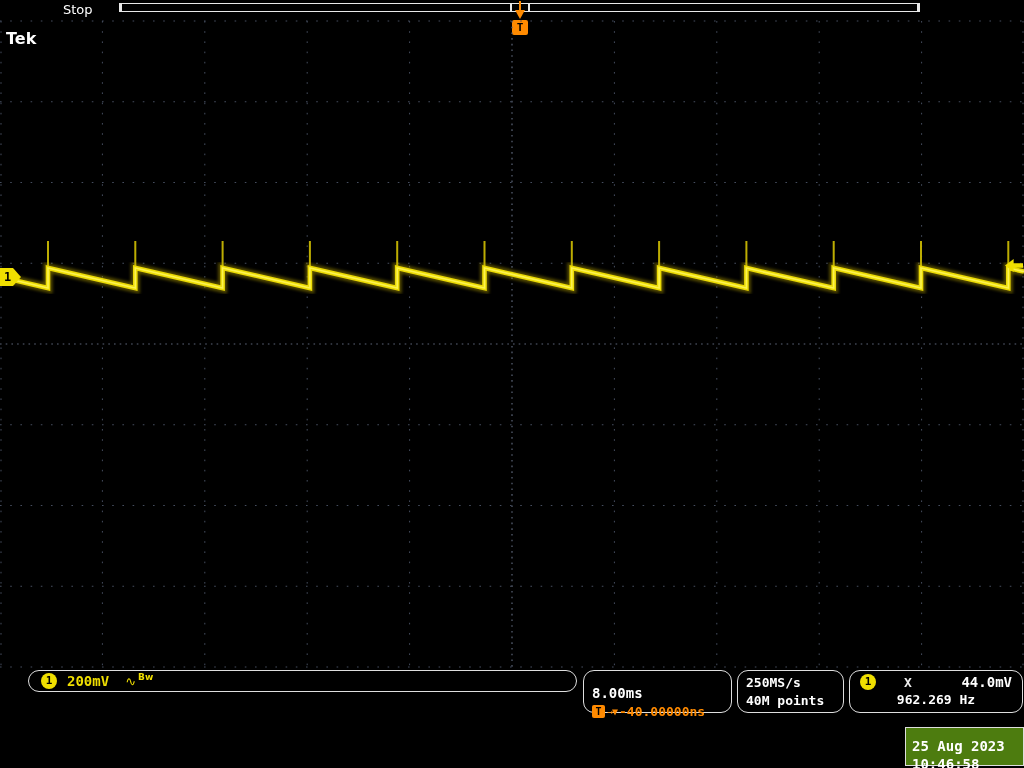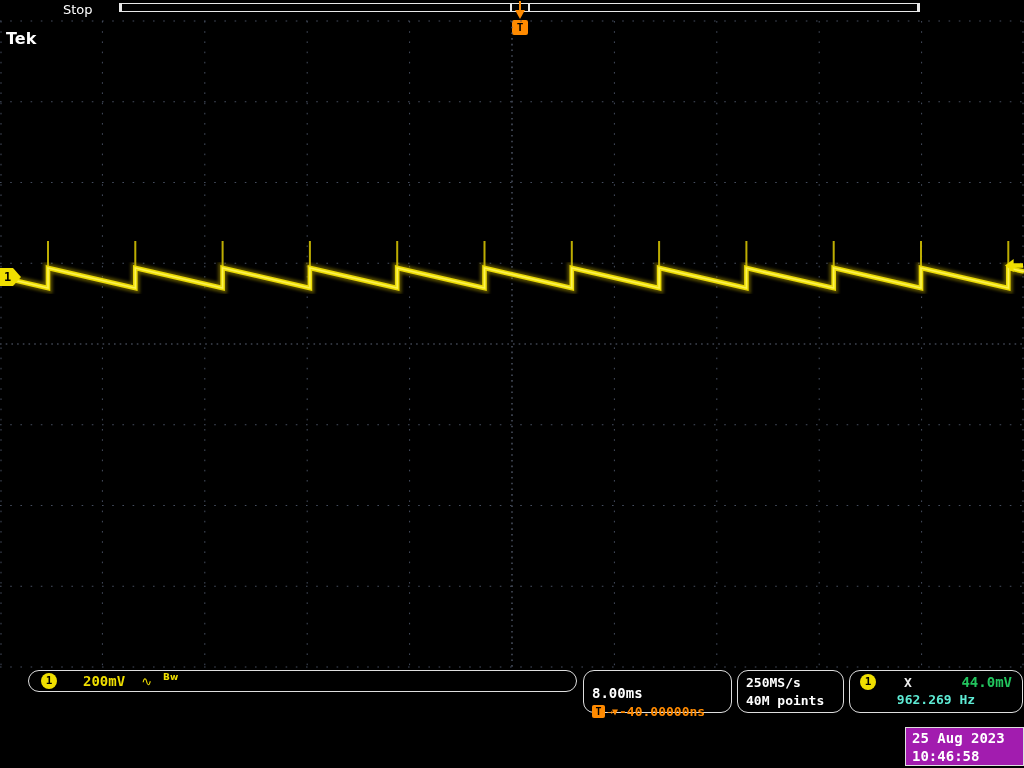--- a/index.html
+++ b/index.html
@@ -65,47 +65,47 @@
   }
   .badge-round {
     display:inline-block; width:16px; height:16px; border-radius:50%;
     background:var(--yellow,#f0df00); color:#000; text-align:center;
     font:bold 11px/16px "DejaVu Sans Mono", monospace; flex:0 0 auto;
   }
   .ch-box {
     left:28px; top:670px; width:549px; height:22px;
     display:flex; align-items:center; padding:0 12px;
   }
-  .ch-scale { color:var(--yellow,#f0df00); font:bold 14px "DejaVu Sans Mono", monospace; margin-left:26px; }
+  .ch-scale { color:var(--yellow,#f0df00); font:bold 14px "DejaVu Sans Mono", monospace; margin-left:10px; }
   .coupling { color:var(--yellow,#f0df00); font:13px "DejaVu Sans", sans-serif; margin-left:16px; }
-  .bwicon   { color:var(--yellow,#f0df00); font:bold 9px "DejaVu Sans", sans-serif; position:relative; top:-4px; margin-left:11px; }
+  .bwicon   { color:var(--yellow,#f0df00); font:bold 9px "DejaVu Sans", sans-serif; position:relative; top:-4px; margin-left:2px; }
 
   .horiz-box { left:583px; top:670px; width:149px; height:43px; padding:14px 8px; }
   .horiz-box .line1 { font:bold 14px "DejaVu Sans Mono", monospace; color:#fff; }
   .horiz-box .line2 { margin-top:3px; display:flex; align-items:center; gap:2px; color:var(--orange,#ff8a00); }
   .t-badge {
     display:inline-block; width:13px; height:13px; border-radius:2px; flex:0 0 auto;
     background:var(--orange,#ff8a00); color:#000; text-align:center;
     font:bold 10px/13px "DejaVu Sans Mono", monospace;
   }
   .t-arrows { font-size:10px; letter-spacing:-1px; }
   .t-val { font:bold 13px "DejaVu Sans Mono", monospace; }
 
   .acq-box { left:737px; top:670px; width:107px; height:43px; padding:3px 8px; }
   .acq-box div { font:bold 13px/18px "DejaVu Sans Mono", monospace; color:#fff; }
 
   .trig-box { left:849px; top:670px; width:174px; height:43px; padding:3px 10px; }
   .trigline { display:flex; align-items:center; }
   .slope  { color:#eee; font:bold 13px "DejaVu Sans Mono", monospace; margin-left:28px; }
-  .tlevel { margin-left:auto; font:bold 14px "DejaVu Sans Mono", monospace; color:#22c55e; }
-  .freq   { text-align:center; font:bold 13px "DejaVu Sans Mono", monospace; color:#5eead4; margin-top:2px; }
+  .tlevel { margin-left:auto; font:bold 14px "DejaVu Sans Mono", monospace; color:#ffffff; }
+  .freq   { text-align:center; font:bold 13px "DejaVu Sans Mono", monospace; color:#ffffff; margin-top:2px; }
 
   .dt-box {
     position:absolute; left:905px; top:727px; width:119px; height:39px;
-    border:1px solid #dedede; background:#a21caf; color:#fff; padding:1px 6px;
+    border:1px solid #dedede; background:#4d7c0f; color:#fff; padding:9px 6px;
     font:bold 14px/18px "DejaVu Sans Mono", monospace;
   }
 </style>
 </head>
 <body>
 
 <div class="scope">
 
   <span class="logo">Tek</span>
   <span class="acq-status">Stop</span>

